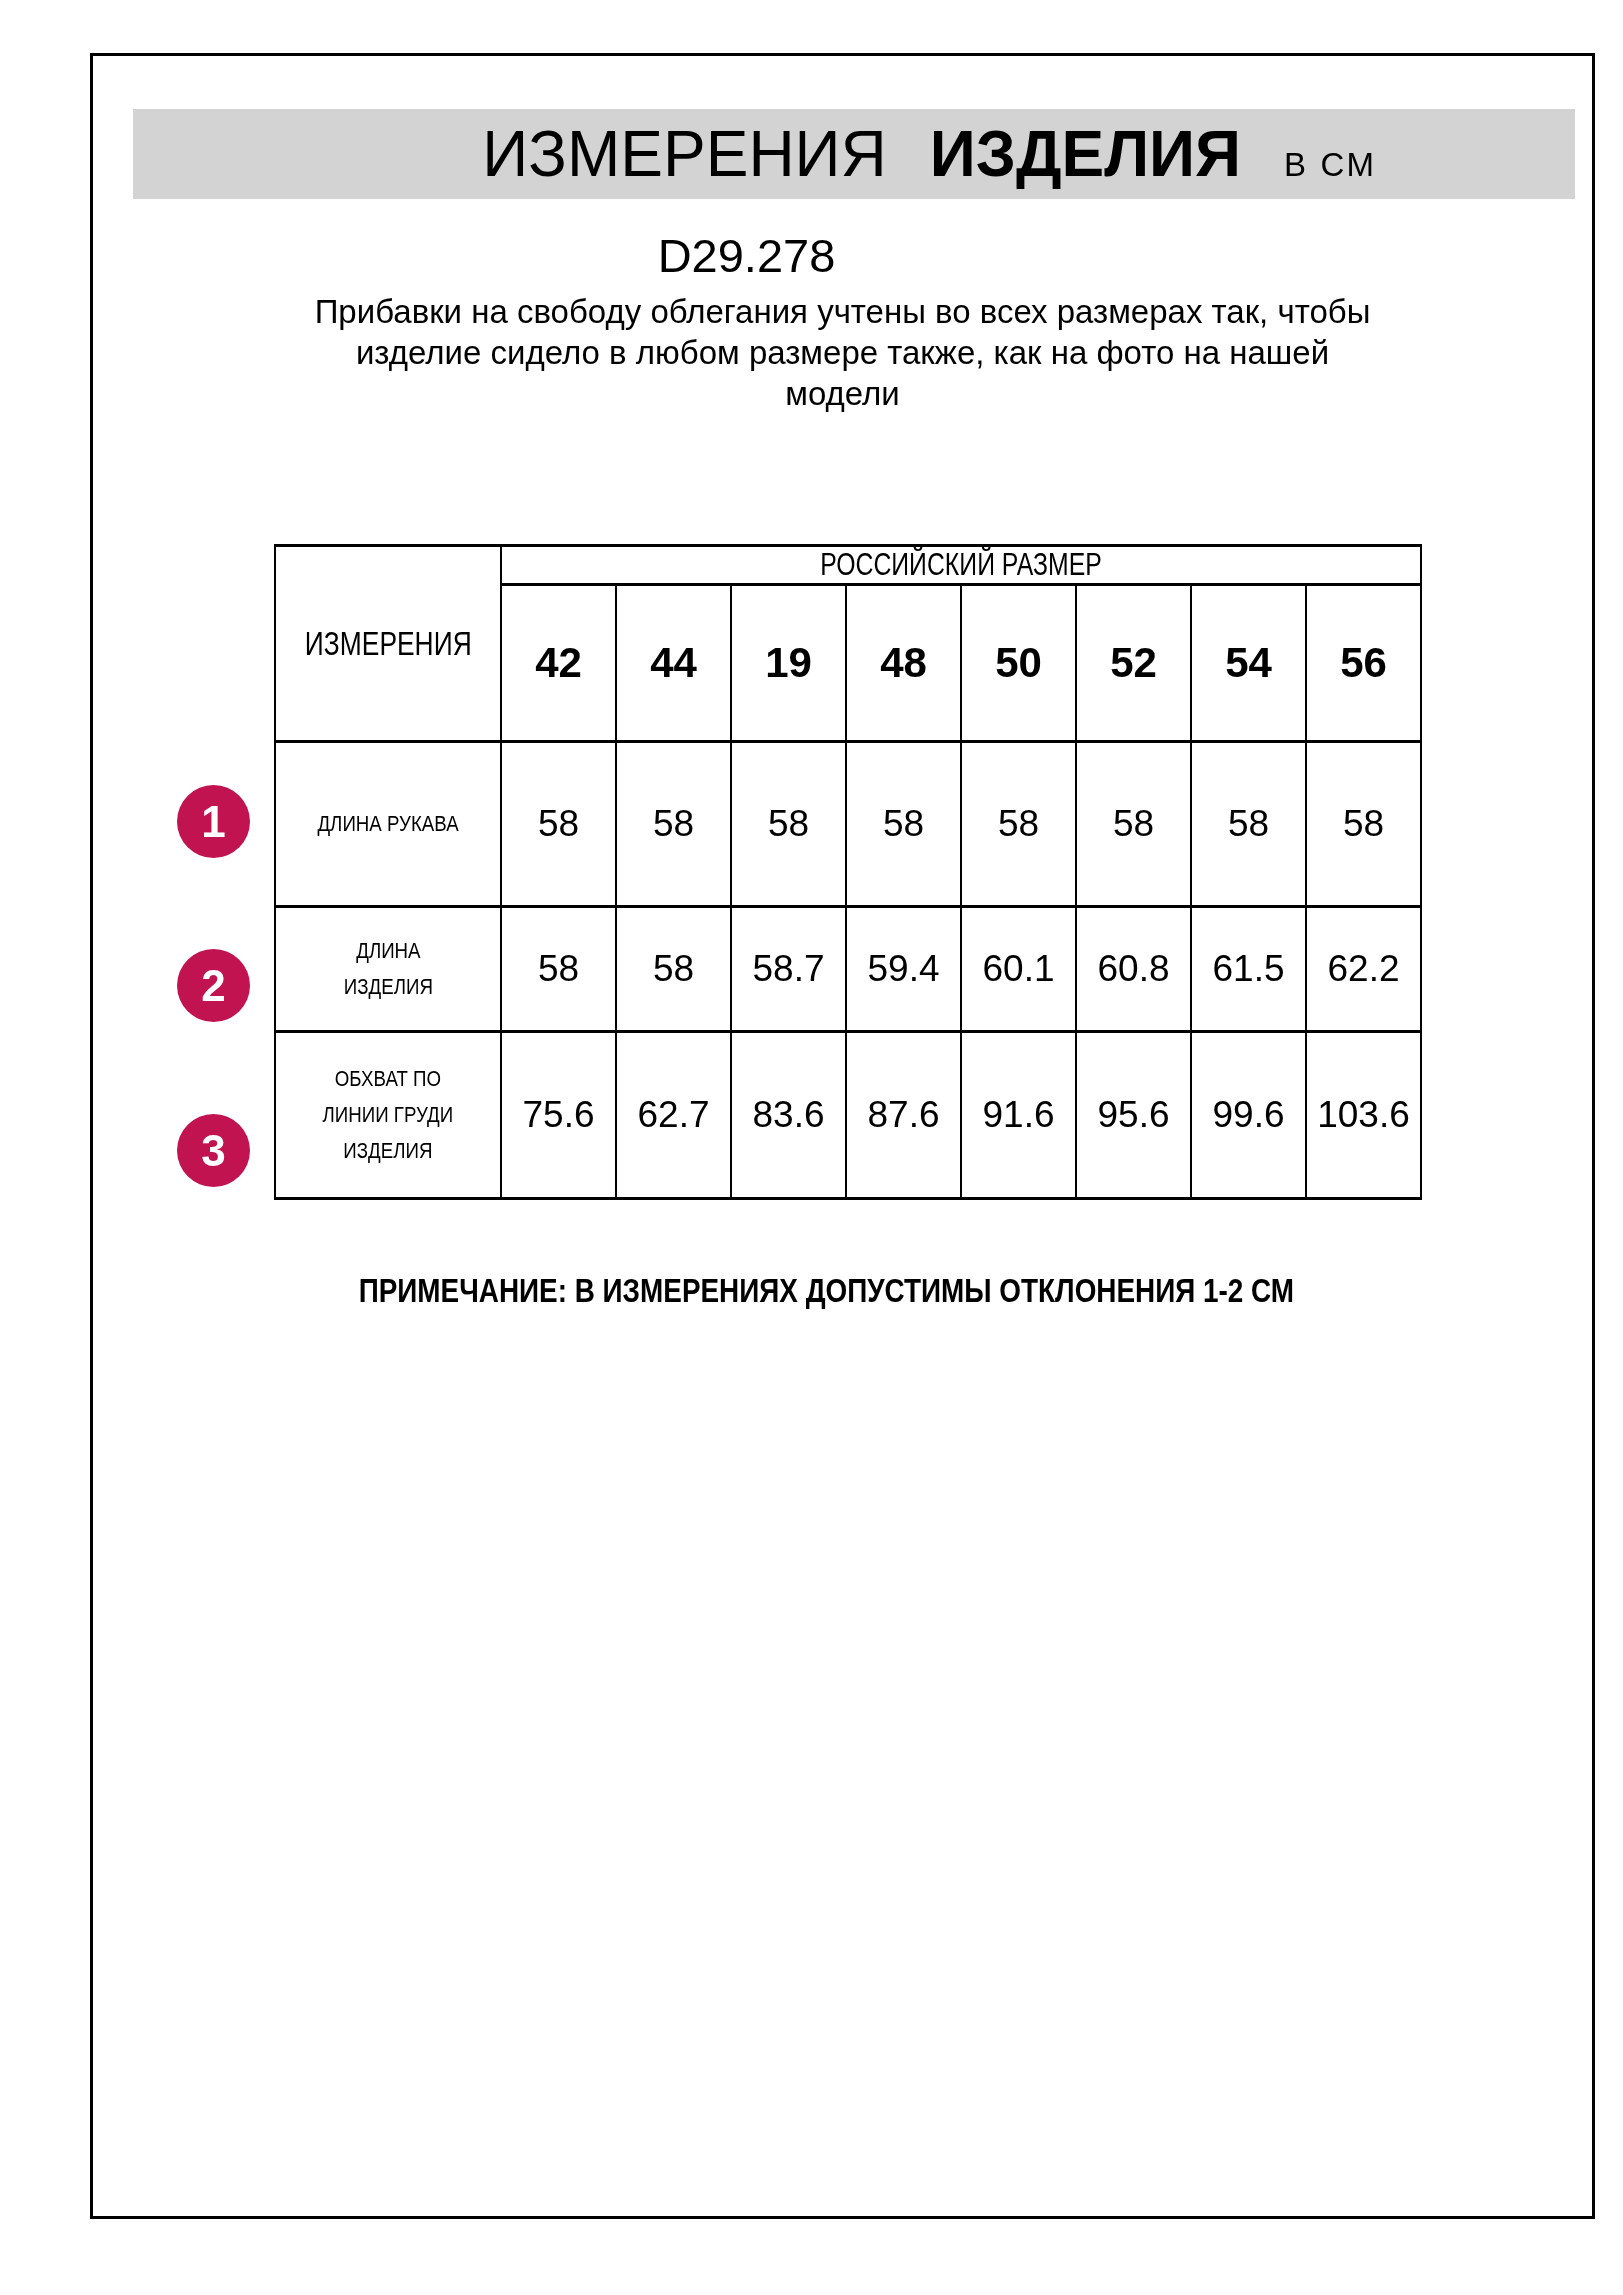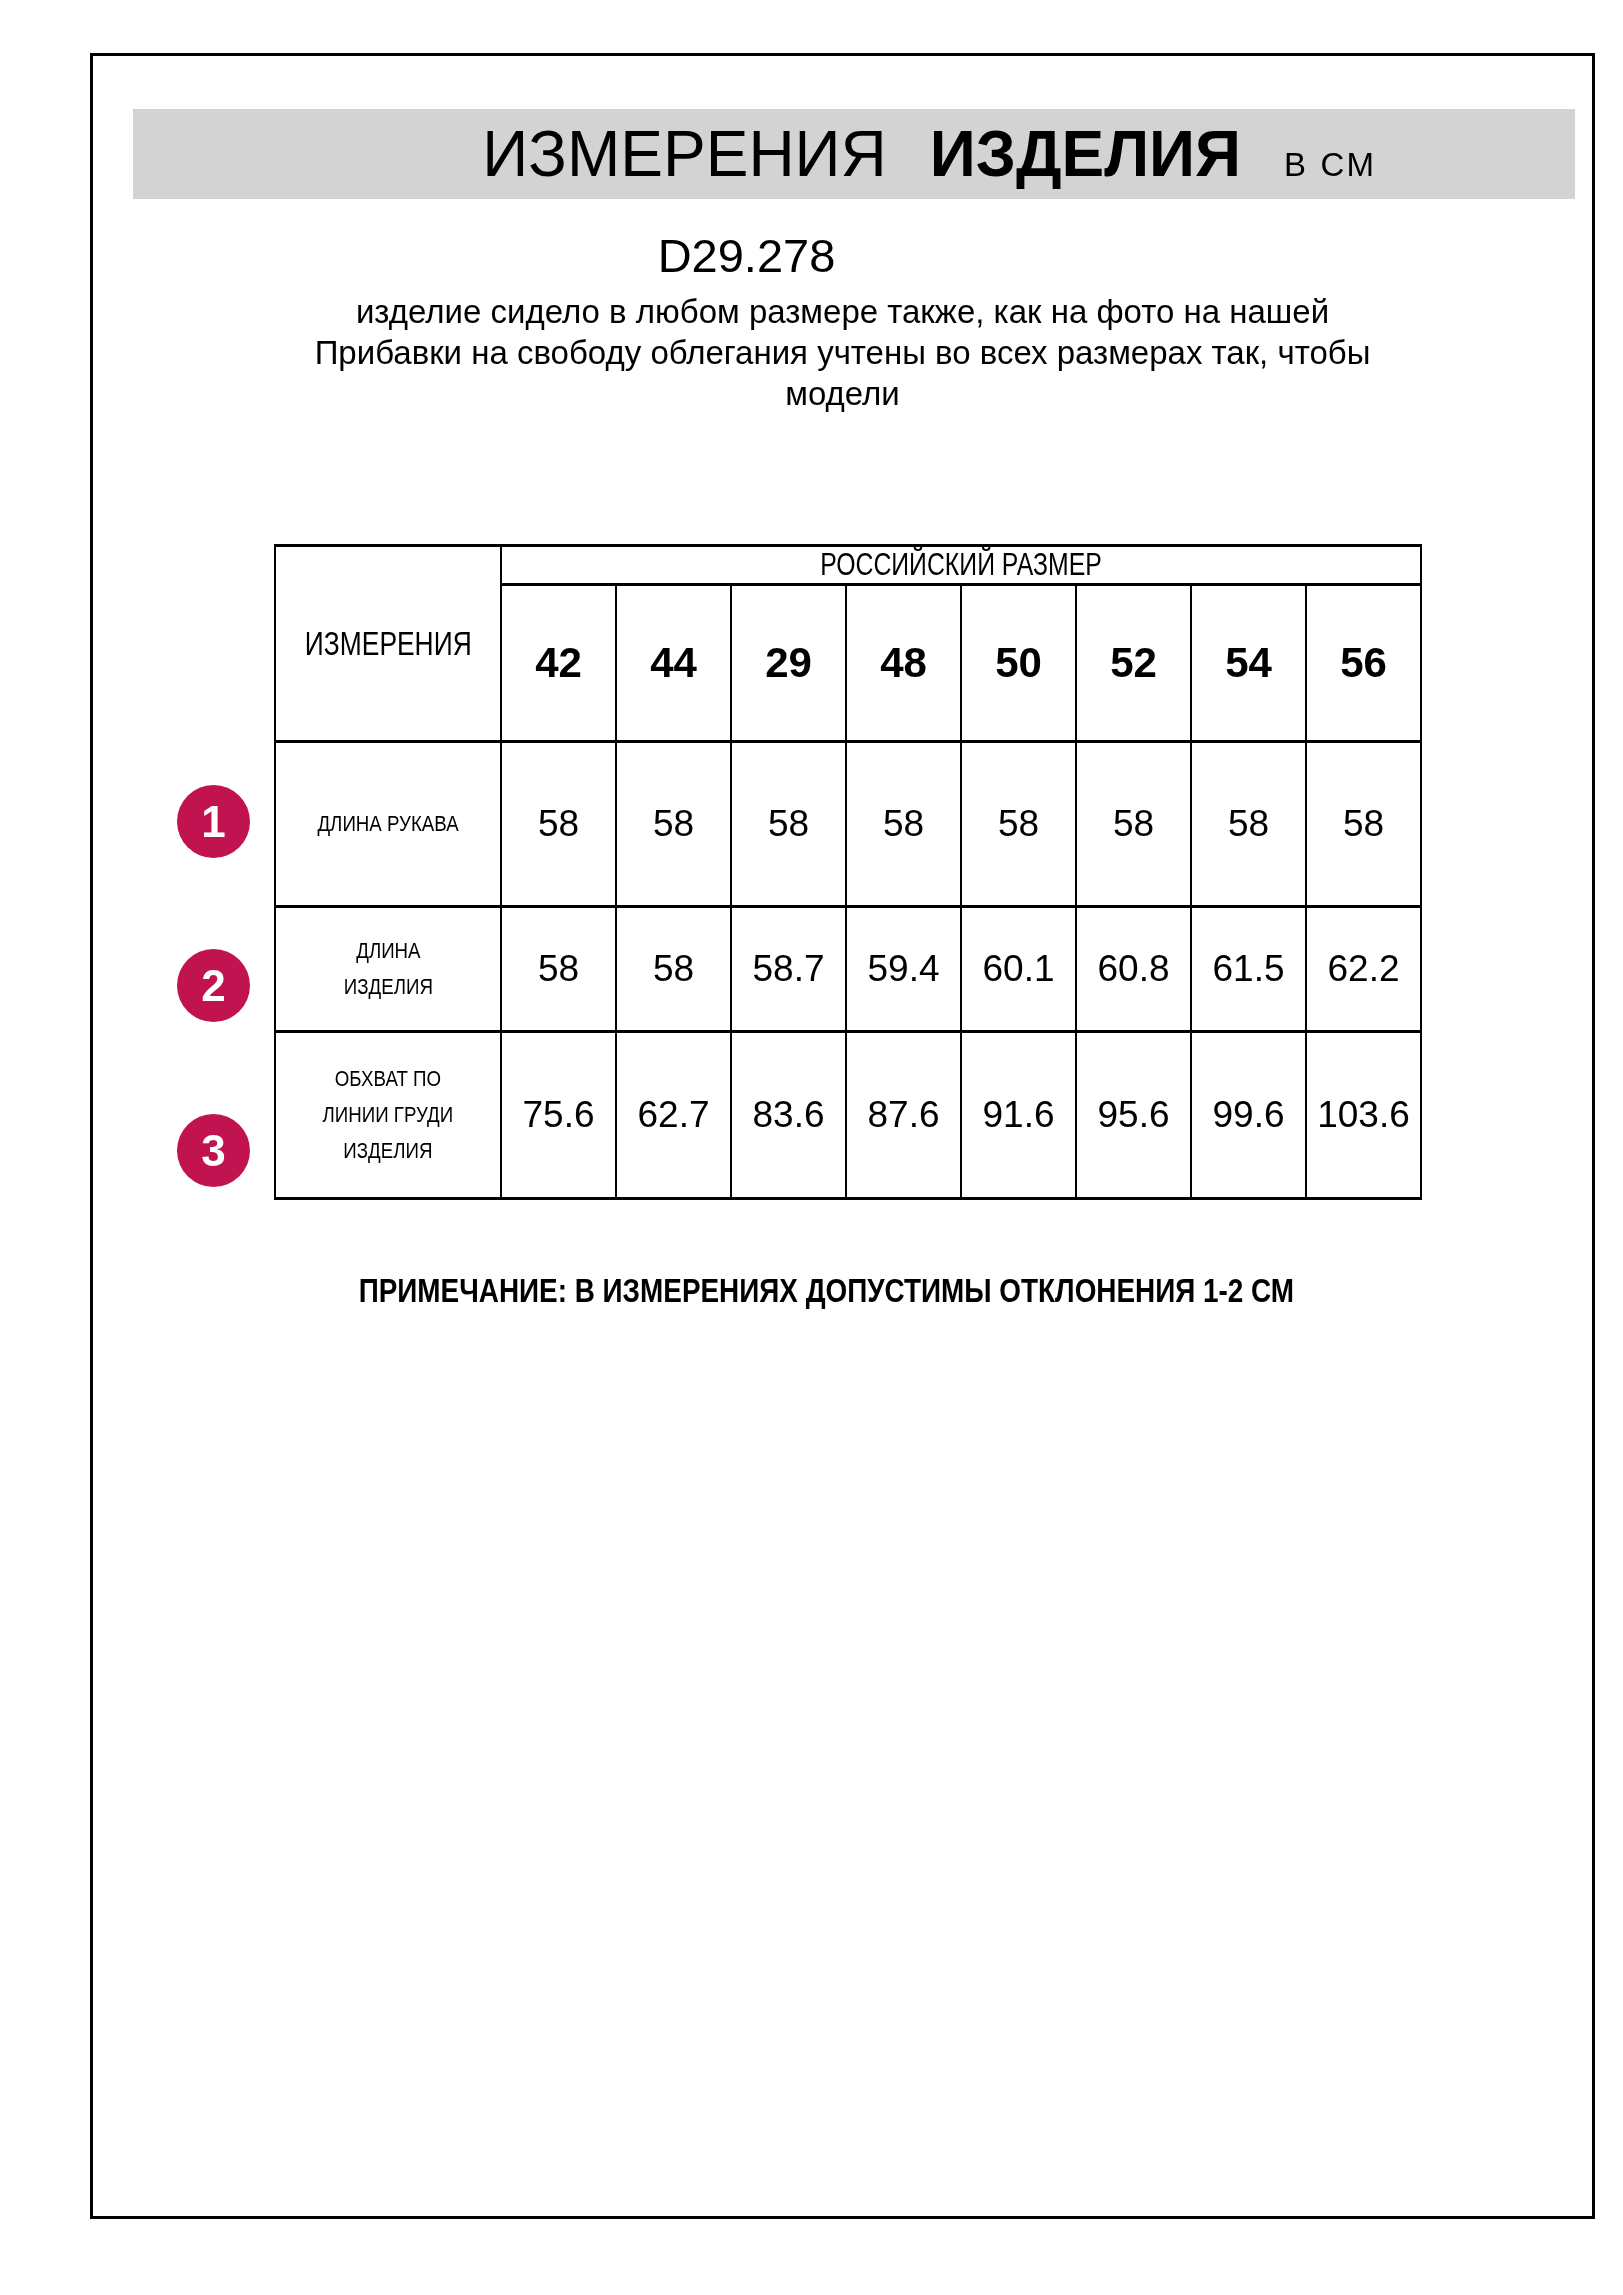--- a/index.html
+++ b/index.html
@@ -155,22 +155,22 @@
 <div class="page">
   <div class="page-border"></div>
 
   <div class="title-bar" style="background:#d3d3d3;">
     <span class="title-word-1">ИЗМЕРЕНИЯ</span><span class="title-word-2">ИЗДЕЛИЯ</span><span class="title-unit">В СМ</span>
   </div>
 
   <div class="product-code">D29.278</div>
 
   <div class="description">
+    <div>Прибавки на свободу облегания учтены во всех размерах так, чтобы</div>
     <div>изделие сидело в любом размере также, как на фото на нашей</div>
-    <div>Прибавки на свободу облегания учтены во всех размерах так, чтобы</div>
     <div>модели</div>
   </div>
 
   <table class="size-table">
     <colgroup>
       <col style="width:226px">
       <col style="width:115px">
         <col style="width:115px">
         <col style="width:115px">
         <col style="width:115px">
@@ -180,21 +180,21 @@
         <col style="width:115px">
     </colgroup>
     <tbody>
         <tr style="height:37px">
       <th class="corner-cell" rowspan="2"><span class="cond">ИЗМЕРЕНИЯ</span></th>
       <th class="rr-header" colspan="8"><span class="cond">РОССИЙСКИЙ РАЗМЕР</span></th>
     </tr>
     <tr style="height:157px">
       <th class="size-cell">42</th>
       <th class="size-cell">44</th>
-      <th class="size-cell">29</th>
+      <th class="size-cell">19</th>
       <th class="size-cell">48</th>
       <th class="size-cell">50</th>
       <th class="size-cell">52</th>
       <th class="size-cell">54</th>
       <th class="size-cell">56</th>
     </tr>
     <tr style="height:165px">
       <td class="row-label-cell"><span class="cond85">ДЛИНА РУКАВА</span></td>
       <td class="value-cell">58</td>
       <td class="value-cell">58</td>

